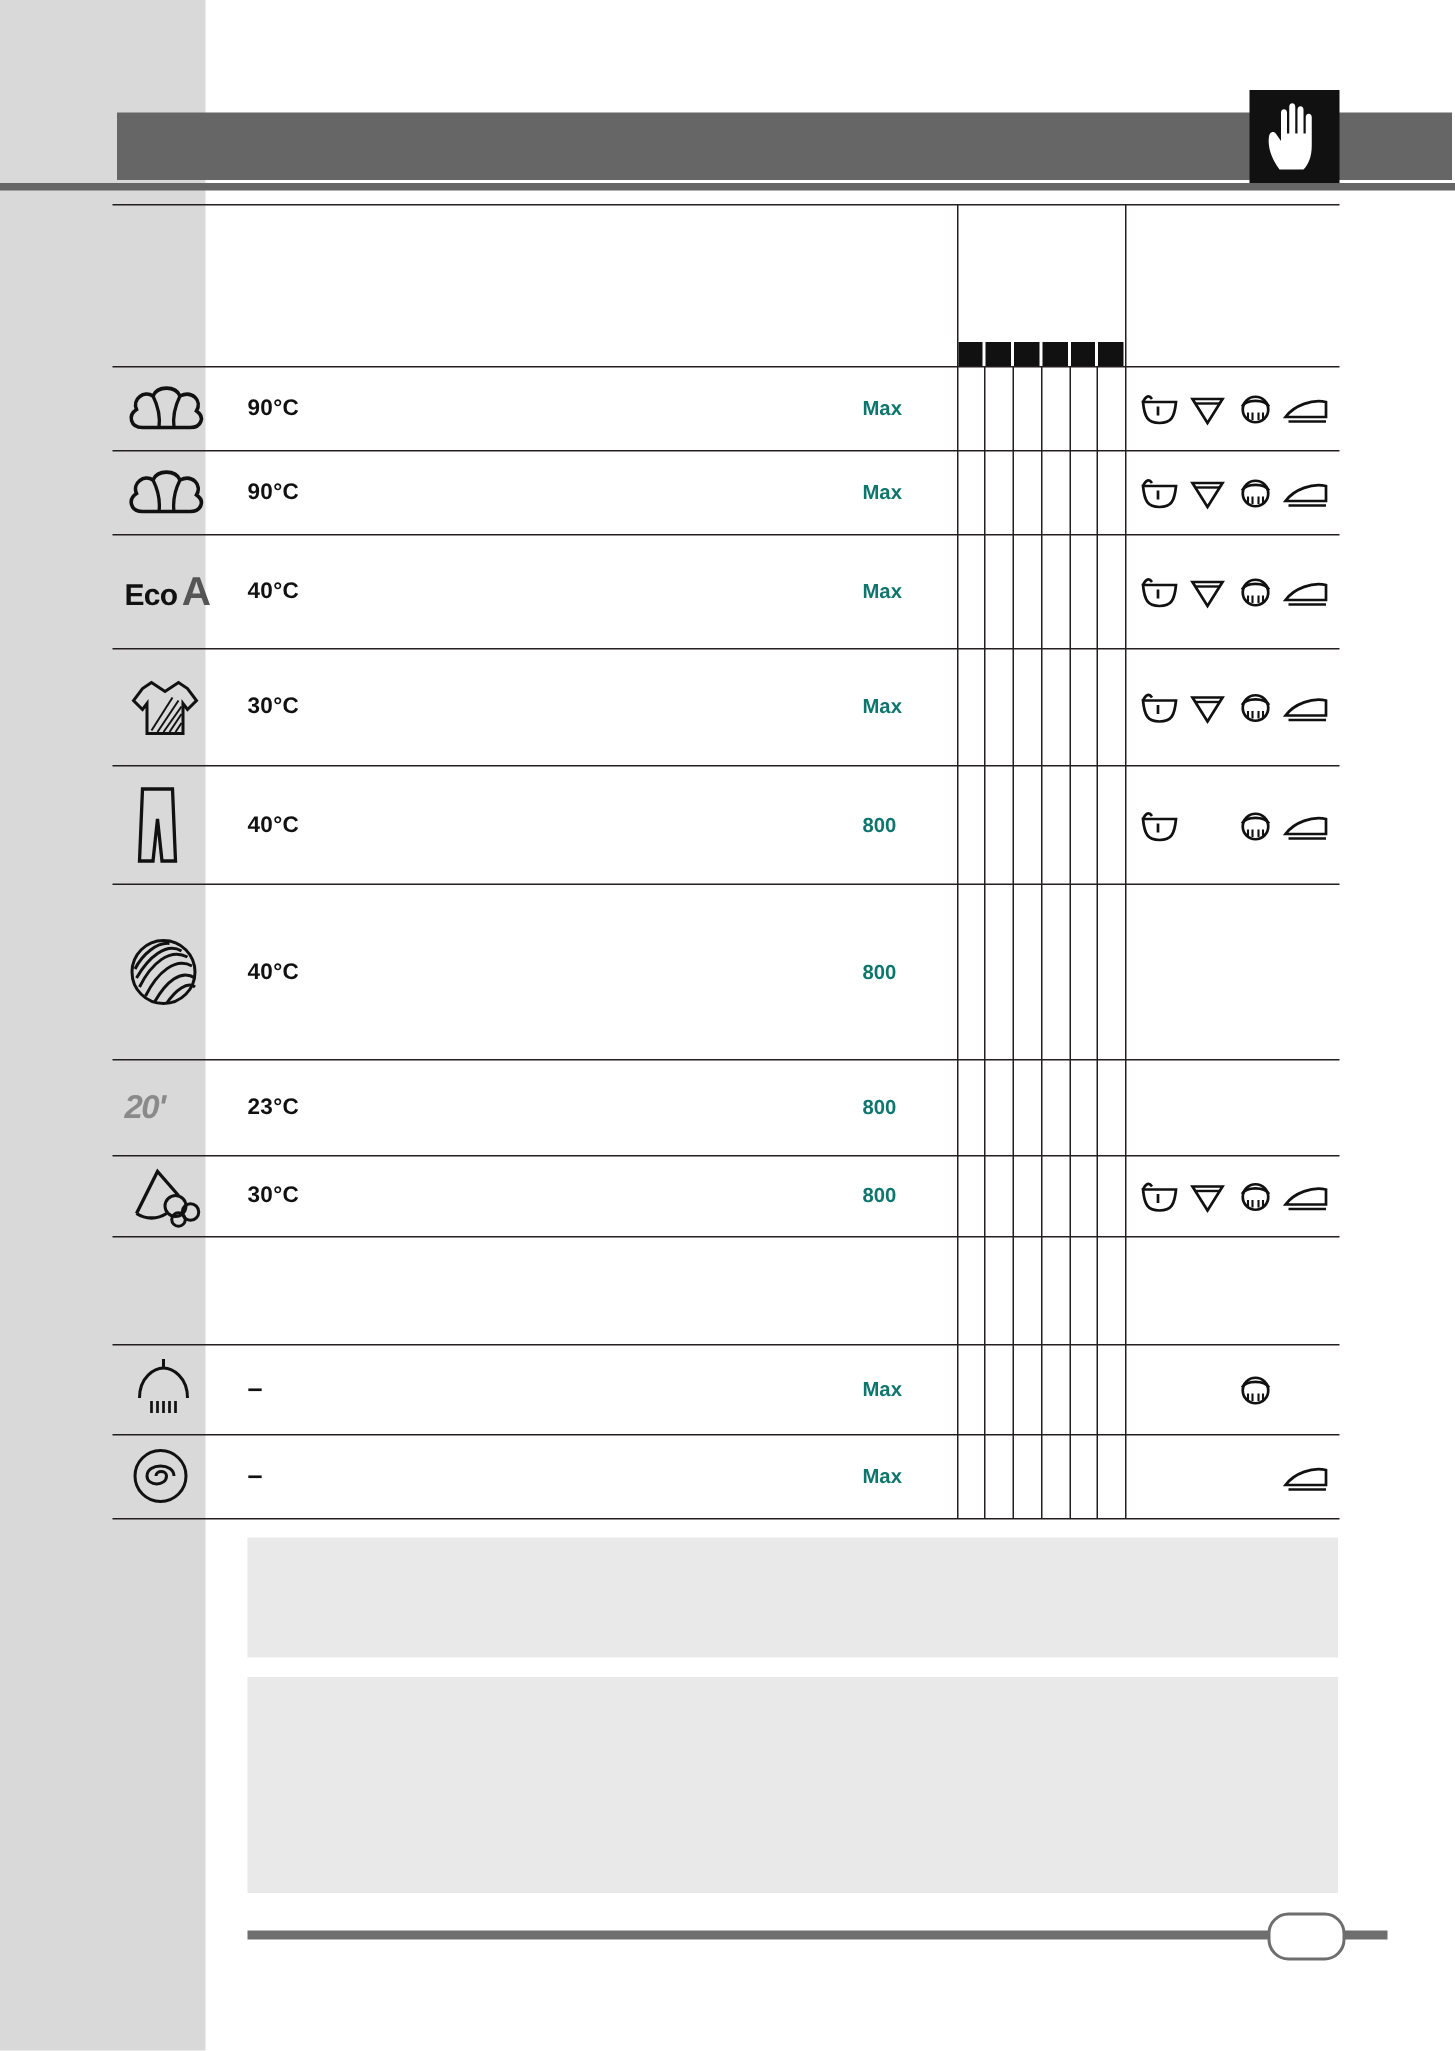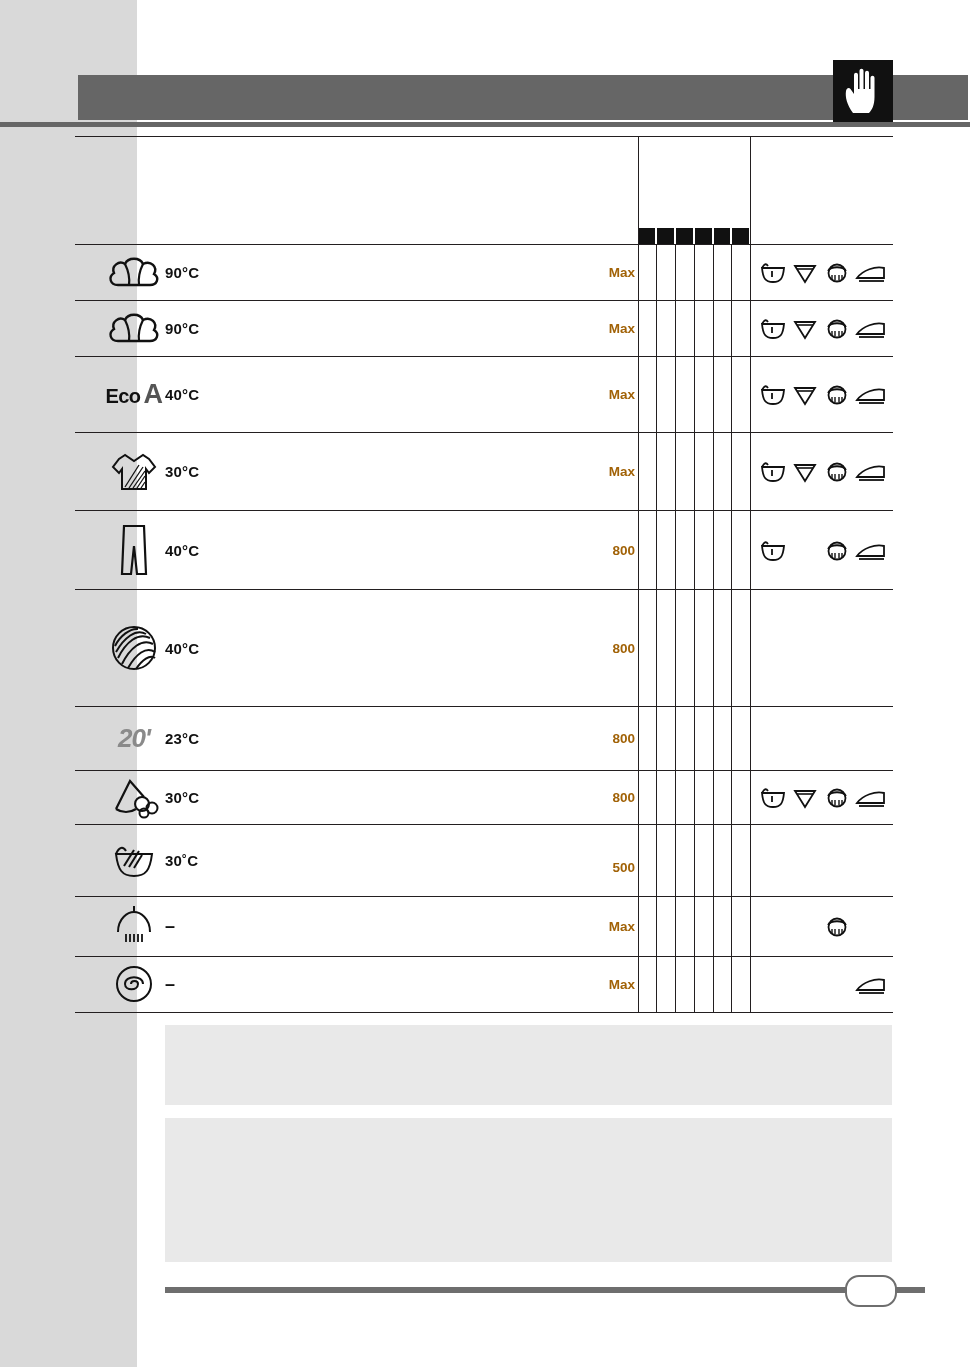--- a/index.html
+++ b/index.html
@@ -88,49 +88,48 @@
   }
 
   .row {
     position: absolute;
     left: 0;
     width: 818px;
     box-sizing: border-box;
   }
   .row-icon {
     position: absolute;
-    left: 20px;
+    left: 8px;
     top: 50%;
     transform: translateY(-50%);
     width: 78px;
     height: 56px;
     display: flex;
     align-items: center;
-    justify-content: center;
+    justify-content: flex-start;
   }
   .row-temp {
     position: absolute;
     left: 90px;
     top: 50%;
     transform: translateY(-50%);
     font-size: 15px;
     font-weight: bold;
     color: #111111;
     letter-spacing: 0.2px;
   }
   .row-spin {
     position: absolute;
     left: 500px;
     width: 60px;
-    text-align: right;
     top: 50%;
     transform: translateY(-50%);
     font-size: 13.5px;
     font-weight: bold;
-    color: #a16207;
+    color: #0f766e;
   }
   .row-care {
     position: absolute;
     left: 680px;
     width: 138px;
     top: 50%;
     transform: translateY(-50%);
     height: 28px;
   }
   .care-ico {
@@ -146,21 +145,21 @@
     letter-spacing: -0.5px;
     display: flex;
     align-items: baseline;
   }
   .eco-label .eco-a {
     font-size: 27px;
     margin-left: 3px;
     color: #555555;
   }
   .twenty-label {
-    font-size: 26px;
+    font-size: 22px;
     font-weight: bold;
     font-style: italic;
     color: #8a8a8a;
     letter-spacing: -1px;
   }
   .dash {
     font-size: 18px;
     font-weight: bold;
     color: #111111;
   }
@@ -517,36 +516,20 @@
         </span>
         <span class="care-ico" style="left:100px;">
           <svg width="32" height="28" viewBox="0 0 32 28">
               <path d="M2 20 C8 12 20 8 29 10 L29 20 Z" fill="none" stroke="#111" stroke-width="1.8"></path>
               <line x1="4" y1="23" x2="29" y2="23" stroke="#111" stroke-width="1.8"></line>
             </svg>
         </span>
       </div>
     </div>
 
-    <div class="row" style="top:688px; height:72px;">
-      <div class="row-icon">
-        <svg width="52" height="44" viewBox="0 0 52 44">
-          <path d="M8 16 L44 16 C42 32 38 38 26 38 C14 38 10 32 8 16 Z" fill="none" stroke="#111" stroke-width="2"></path>
-          <path d="M8 16 C11 9 15 8 18 13" fill="none" stroke="#111" stroke-width="2"></path>
-          <g stroke="#111" stroke-width="2" fill="none">
-            <path d="M16 28 L26 12"></path>
-              <path d="M21 29 L31 13"></path>
-              <path d="M26 30 L34 17"></path>
-          </g>
-        </svg>
-      </div>
-      <div class="row-temp">30˚C</div>
-      <div class="row-spin" style="top:60%;">500</div>
-      <div class="row-care"></div>
-    </div>
 
     <div class="row" style="top:760px; height:60px;">
       <div class="row-icon">
         <svg width="52" height="44" viewBox="0 0 52 44">
           <path d="M10 28 C10 14 20 8 26 8 C32 8 42 14 42 28" fill="none" stroke="#111" stroke-width="2"></path>
           <line x1="26" y1="8" x2="26" y2="2" stroke="#111" stroke-width="2"></line>
           <g stroke="#111" stroke-width="1.8">
             <line x1="18" y1="30" x2="18" y2="38"></line>
             <line x1="22" y1="30" x2="22" y2="38"></line>
             <line x1="26" y1="30" x2="26" y2="38"></line>

